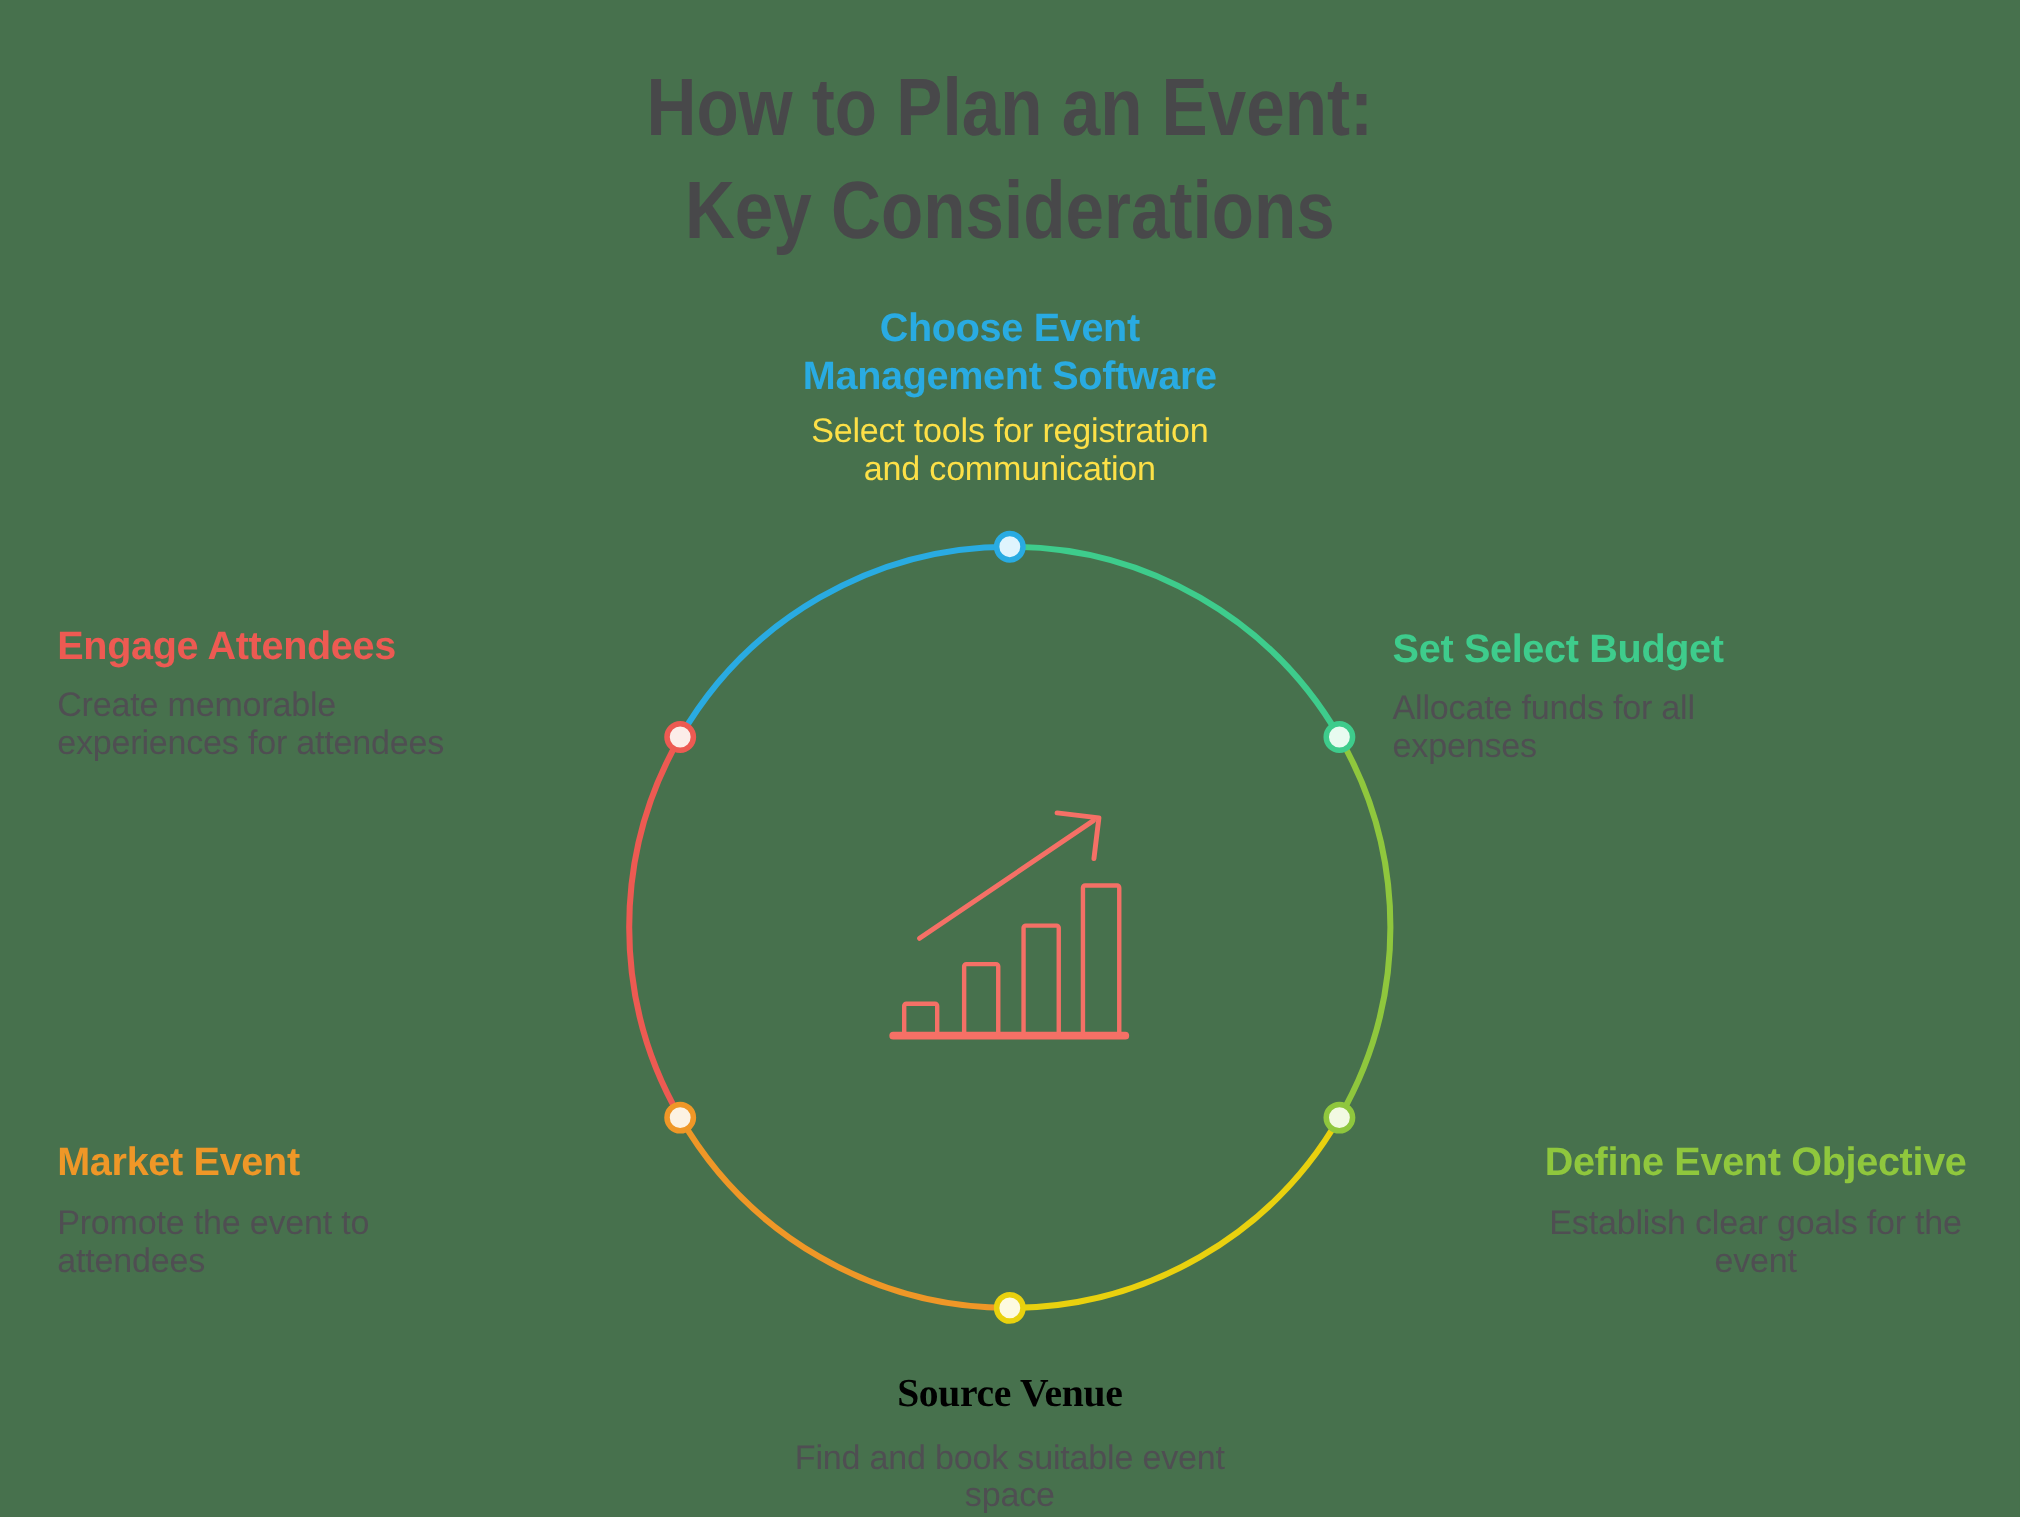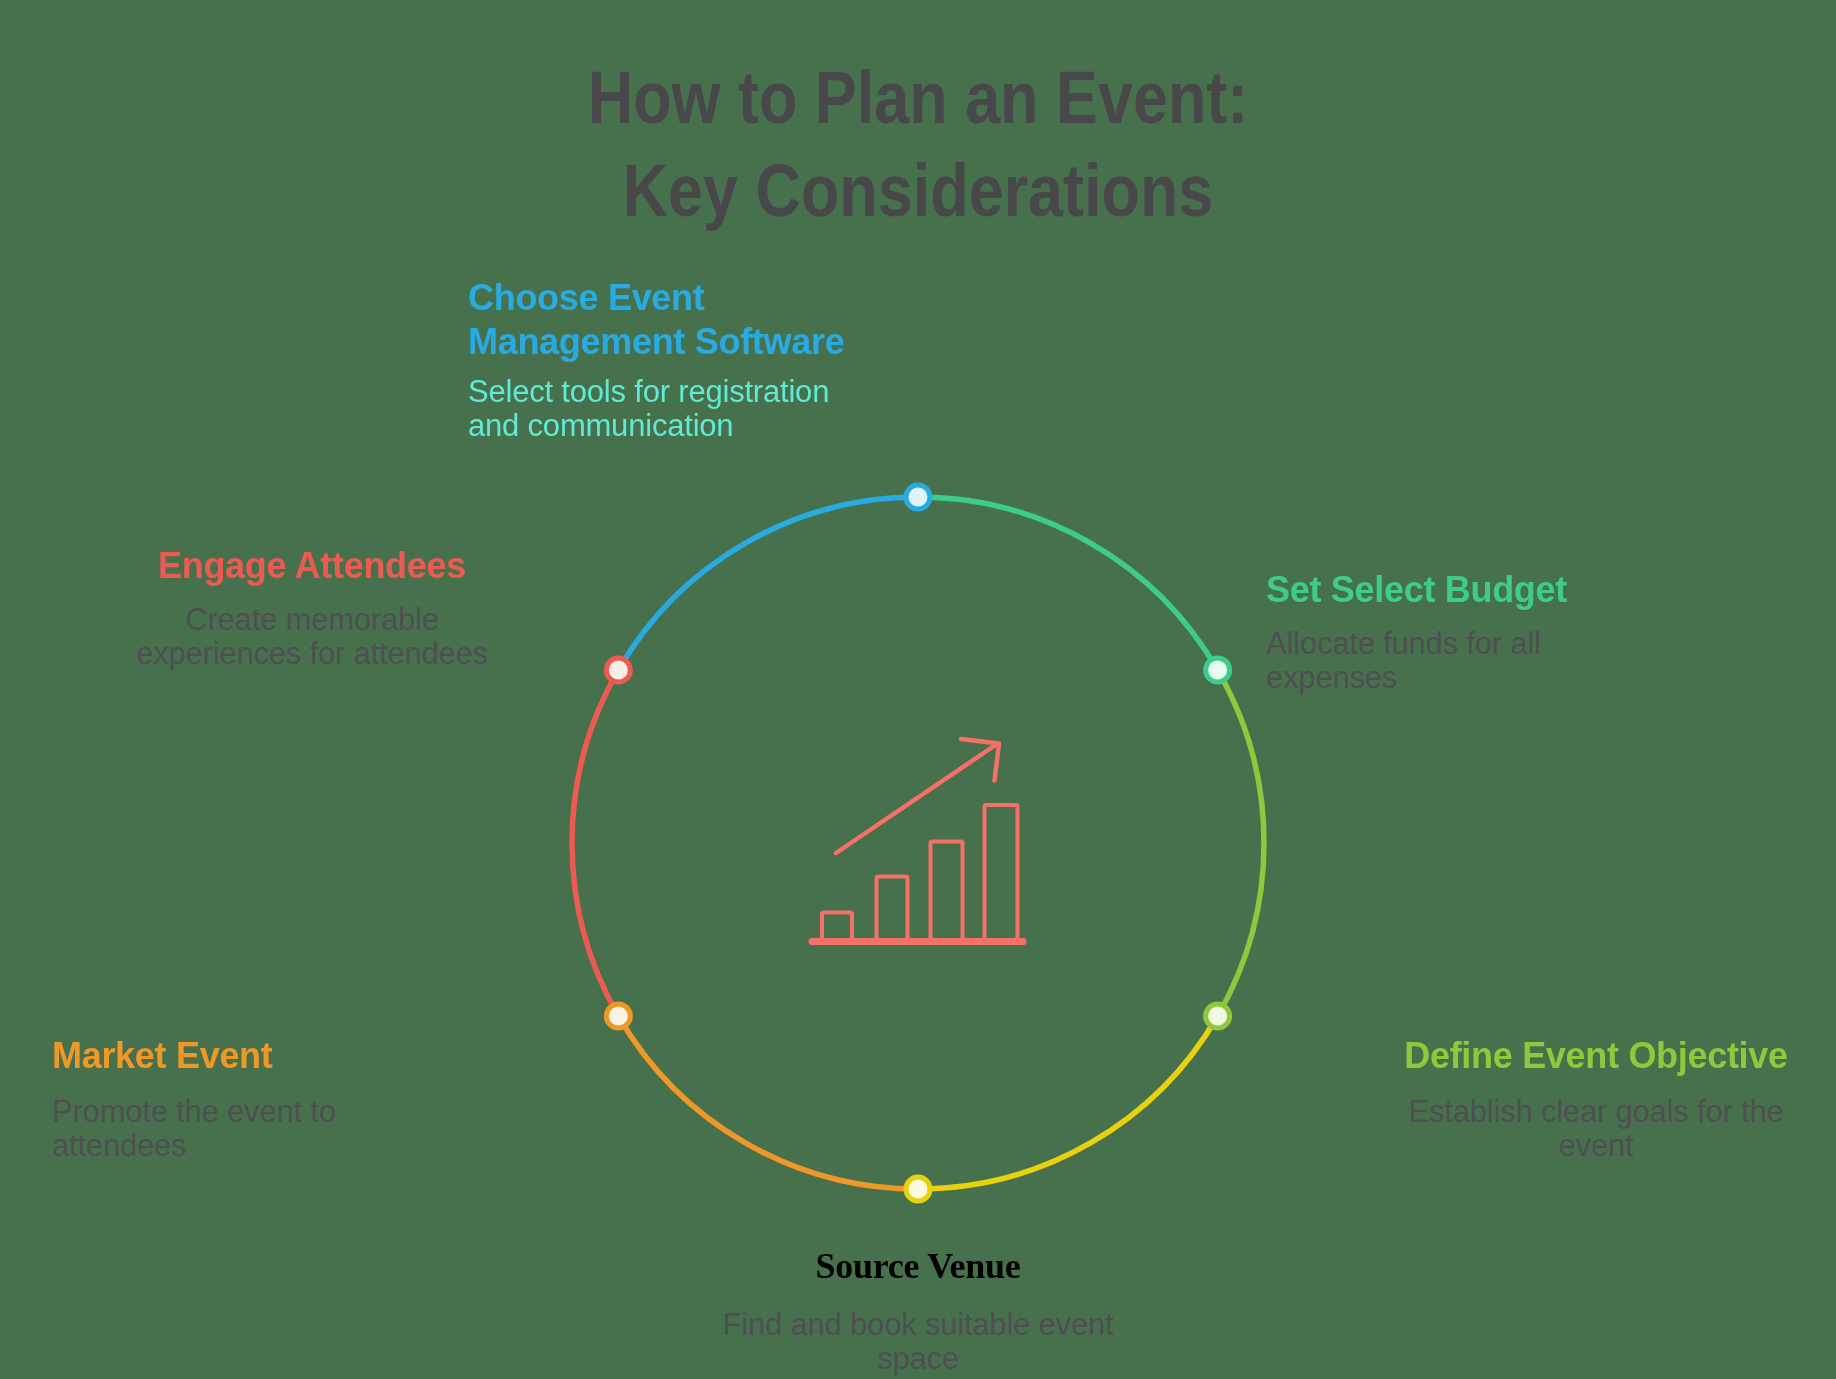--- a/index.html
+++ b/index.html
@@ -21,26 +21,26 @@
   }
   .block { position: absolute; }
   .step-label {
     font-size: 36px; font-weight: bold; line-height: 44px;
     white-space: pre-line; letter-spacing: -0.3px;
   }
   .step-desc {
     font-size: 31px; font-weight: normal; line-height: 34px;
     white-space: pre-line; letter-spacing: -0.2px;
   }
-  .block-top    { left: 468px;  top: 276px;  width: 900px; }
+  .block-top    { left: 468px;  top: 276px;  width: 900px; text-align: center; }
   .block-ur     { left: 1266px; top: 568px;  width: 520px; text-align: left; }
   .block-lr     { left: 1336px; top: 1034px; width: 520px; text-align: center; }
   .block-bottom { left: 468px;  top: 1244px; width: 900px; text-align: center; }
   .block-ll     { right: 1264px; top: 1034px; width: 520px; text-align: left; }
-  .block-ul     { right: 1264px; top: 544px;  width: 520px; text-align: center; }
+  .block-ul     { right: 1264px; top: 565px;  width: 520px; text-align: left; }
 </style>
 </head>
 <body style="background-color: rgb(71, 113, 77);">
 
 <svg id="diagram-svg" width="1836" height="1379" viewBox="0 0 1836 1379">
 
   <g fill="none" stroke-width="5.5">
     <path d="M 918 497 A 346 346 0 0 1 1217.64 670" stroke="#3ecc8c"></path>
     <path d="M 1217.64 670 A 346 346 0 0 1 1217.64 1016" stroke="#8fc73d"></path>
     <path d="M 1217.64 1016 A 346 346 0 0 1 918 1189" stroke="#e9d10e"></path>
@@ -66,21 +66,21 @@
     <path d="M 961 739 L 999 743.5 L 994.5 780.5" stroke-width="4.5"></path>
   </g>
 </svg>
 
 <div class="title" style="color: rgb(72, 72, 74);">How to Plan an Event:
 Key Considerations</div>
 
 <div class="block block-top">
   <div class="step-label" style="color: rgb(41, 171, 226);">Choose Event
 Management Software</div>
-  <div class="step-desc" style="margin-top: 11px; color: #5eead4;">Select tools for registration
+  <div class="step-desc" style="margin-top: 11px; color: #fde047;">Select tools for registration
 and communication</div>
 </div>
 
 <div class="block block-ur">
   <div class="step-label" style="color: rgb(62, 204, 140);">Set Select Budget</div>
   <div class="step-desc" style="margin-top: 15px; color: rgb(79, 78, 82);">Allocate funds for all
 expenses</div>
 </div>
 
 <div class="block block-lr">

